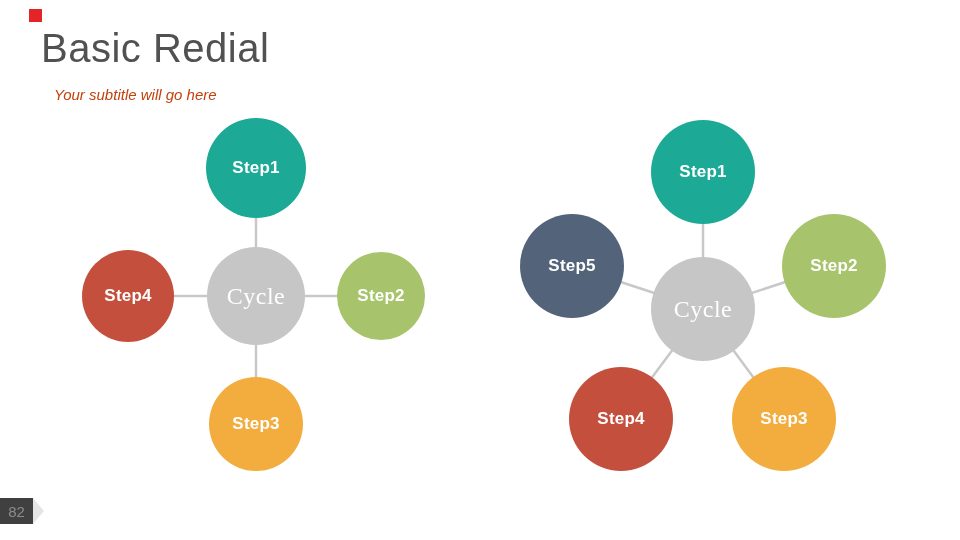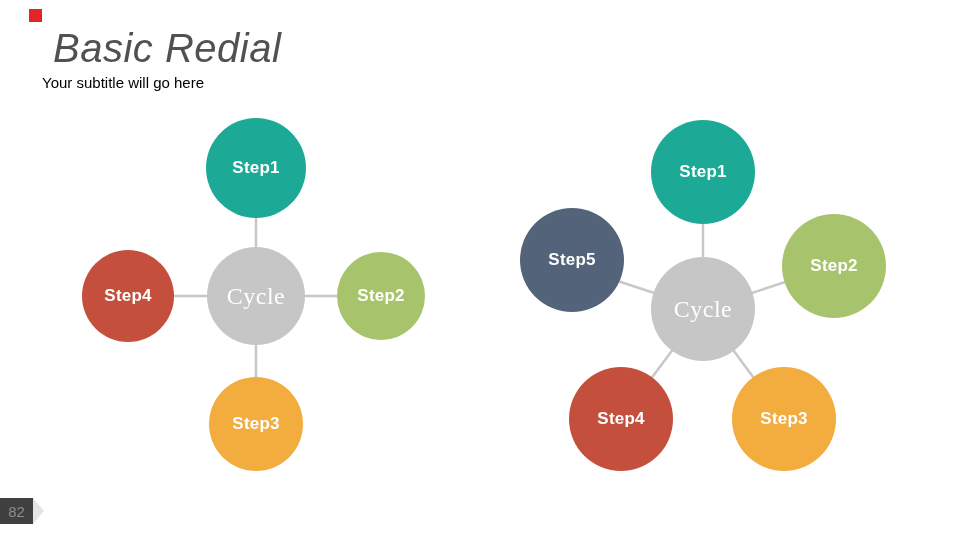--- a/index.html
+++ b/index.html
@@ -1,21 +1,21 @@
 <!DOCTYPE html>
 <html><head>
 <meta charset="utf-8">
 <style>
   html,body{margin:0;padding:0;background:#888;}
   .slide{
     position:relative;width:960px;height:540px;background:#ffffff;
     font-family:"Liberation Sans", sans-serif;overflow:hidden;margin:0 auto;
   }
   .accent-square{position:absolute;left:29px;top:9px;width:13px;height:13px;}
-  .title{position:absolute;left:53px;top:26px;font-size:40px;font-weight:400;letter-spacing:0.5px;font-style:italic;}
+  .title{position:absolute;left:41px;top:26px;font-size:40px;font-weight:400;letter-spacing:0.5px;}
   .subtitle{position:absolute;left:42px;top:74px;font-size:15px;font-weight:400;}
   .connectors{position:absolute;left:0;top:0;width:960px;height:540px;}
   .node{
     position:absolute;border-radius:50%;display:flex;align-items:center;justify-content:center;
     color:#ffffff;font-weight:700;font-size:17px;letter-spacing:0.2px;text-align:center;
   }
   .node.center{font-weight:400;font-size:24px;letter-spacing:0.5px;font-family:Liberation Serif, serif;}
   .page-badge{
     position:absolute;left:0;top:498px;height:26px;width:33px;
     display:flex;align-items:center;justify-content:center;font-size:15px;
@@ -26,21 +26,21 @@
   }
 </style>
 </head>
 <body>
 
 <div class="slide">
 
   <div class="accent-square" style="background: rgb(228, 37, 40);"></div>
 
   <h1 class="title" style="margin: 0px; color: rgb(81, 81, 81);">Basic Redial</h1>
-  <p class="subtitle" style="margin: 0px; color: #000000;">Your subtitle will go here</p>
+  <p class="subtitle" style="margin: 12px; color: #c2410c; font-style: italic;">Your subtitle will go here</p>
 
   <div>
       <svg class="connectors" width="960" height="540">
         <line x1="256" y1="296" x2="256" y2="168" stroke="#C8C8C8" stroke-width="2.5"></line>
         <line x1="256" y1="296" x2="381" y2="296" stroke="#C8C8C8" stroke-width="2.5"></line>
         <line x1="256" y1="296" x2="256" y2="424" stroke="#C8C8C8" stroke-width="2.5"></line>
         <line x1="256" y1="296" x2="128" y2="296" stroke="#C8C8C8" stroke-width="2.5"></line>
       </svg>
       <div class="node center" style="left: 207px; top: 247px; width: 98px; height: 98px; background: rgb(198, 198, 198);">Cycle</div>
       <div class="node" style="left: 206px; top: 118px; width: 100px; height: 100px; background: rgb(28, 170, 150);">Step1</div>
@@ -54,19 +54,19 @@
         <line x1="703" y1="309" x2="834" y2="266" stroke="#C8C8C8" stroke-width="2.5"></line>
         <line x1="703" y1="309" x2="784" y2="419" stroke="#C8C8C8" stroke-width="2.5"></line>
         <line x1="703" y1="309" x2="621" y2="419" stroke="#C8C8C8" stroke-width="2.5"></line>
         <line x1="703" y1="309" x2="572" y2="266" stroke="#C8C8C8" stroke-width="2.5"></line>
       </svg>
       <div class="node center" style="left: 651px; top: 257px; width: 104px; height: 104px; background: rgb(198, 198, 198);">Cycle</div>
       <div class="node" style="left: 651px; top: 120px; width: 104px; height: 104px; background: rgb(28, 170, 150);">Step1</div>
       <div class="node" style="left: 782px; top: 214px; width: 104px; height: 104px; background: rgb(167, 196, 108);">Step2</div>
       <div class="node" style="left: 732px; top: 367px; width: 104px; height: 104px; background: rgb(243, 172, 62);">Step3</div>
       <div class="node" style="left: 569px; top: 367px; width: 104px; height: 104px; background: rgb(196, 79, 60);">Step4</div>
-      <div class="node" style="left: 520px; top: 208px; width: 104px; height: 104px; background: rgb(83, 100, 122);">Step5</div>
+      <div class="node" style="left: 520px; top: 214px; width: 104px; height: 104px; background: rgb(83, 100, 122);">Step5</div>
     </div>
 
   <div class="page-badge" style="background: #404040; color: rgb(140, 140, 140);">82</div>
   <div class="page-badge-arrow" style="border-left: 11px solid rgb(229, 229, 229);"></div>
 
 </div>
 
 </body></html>

